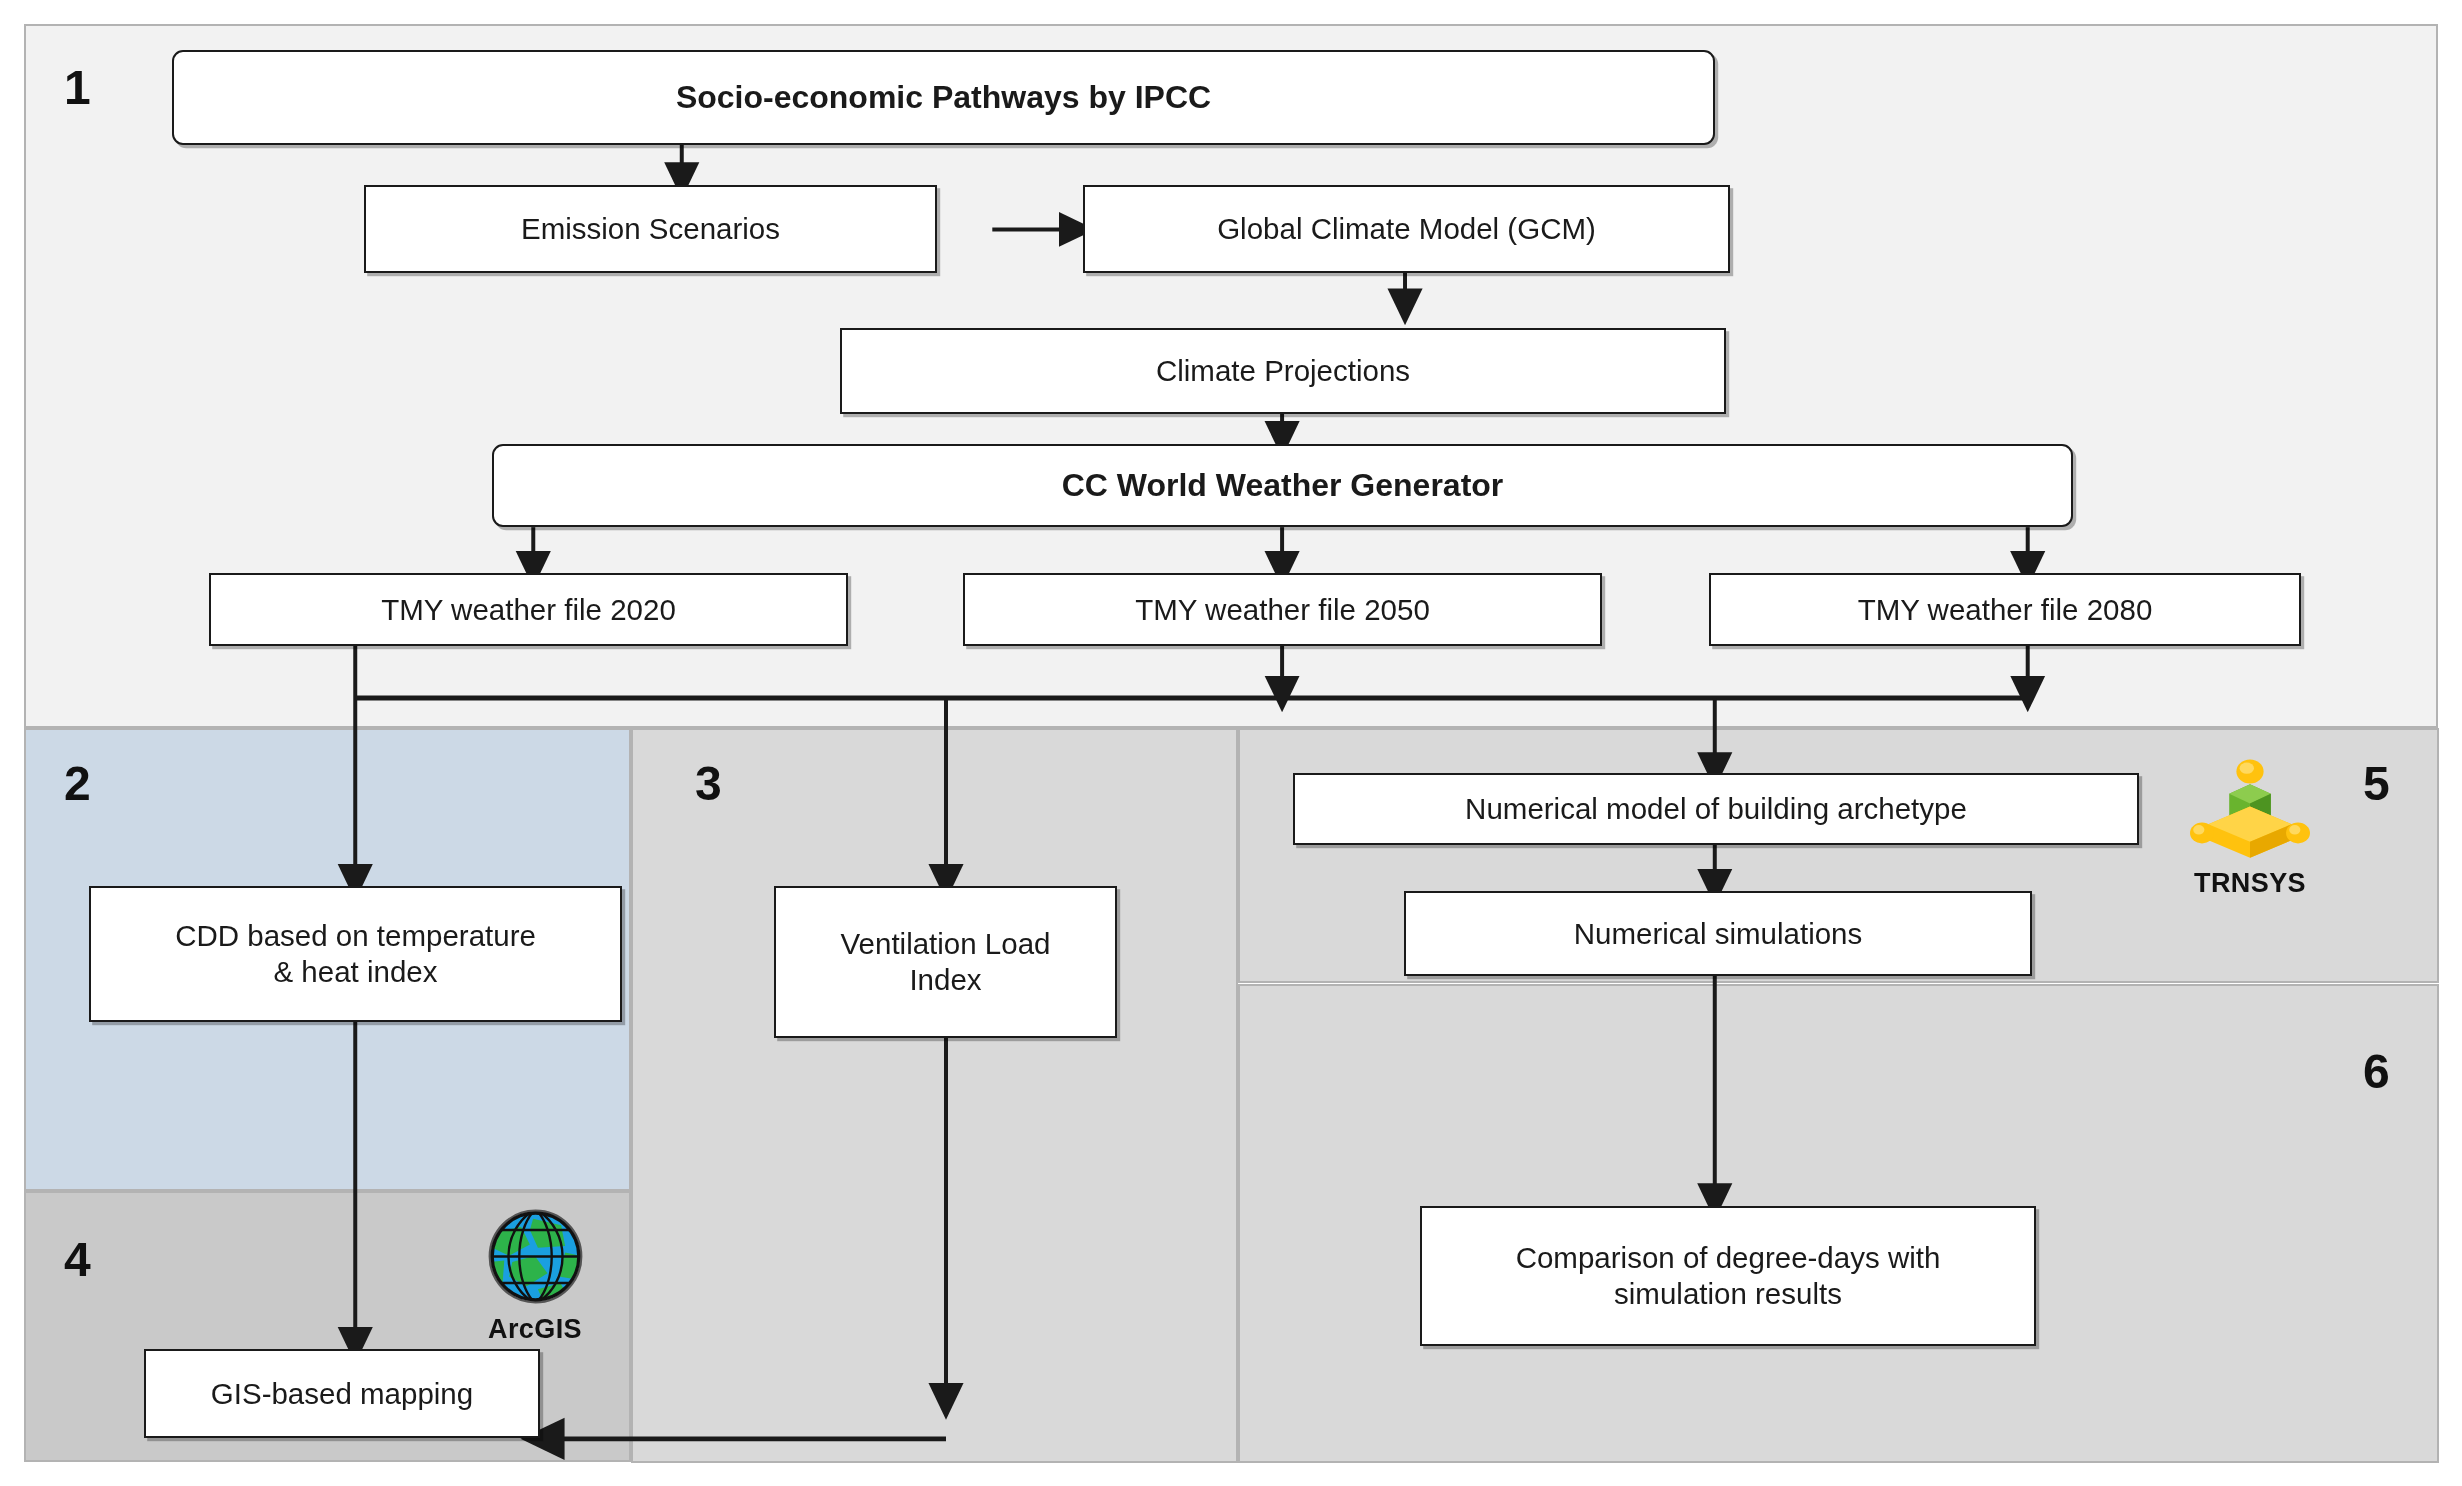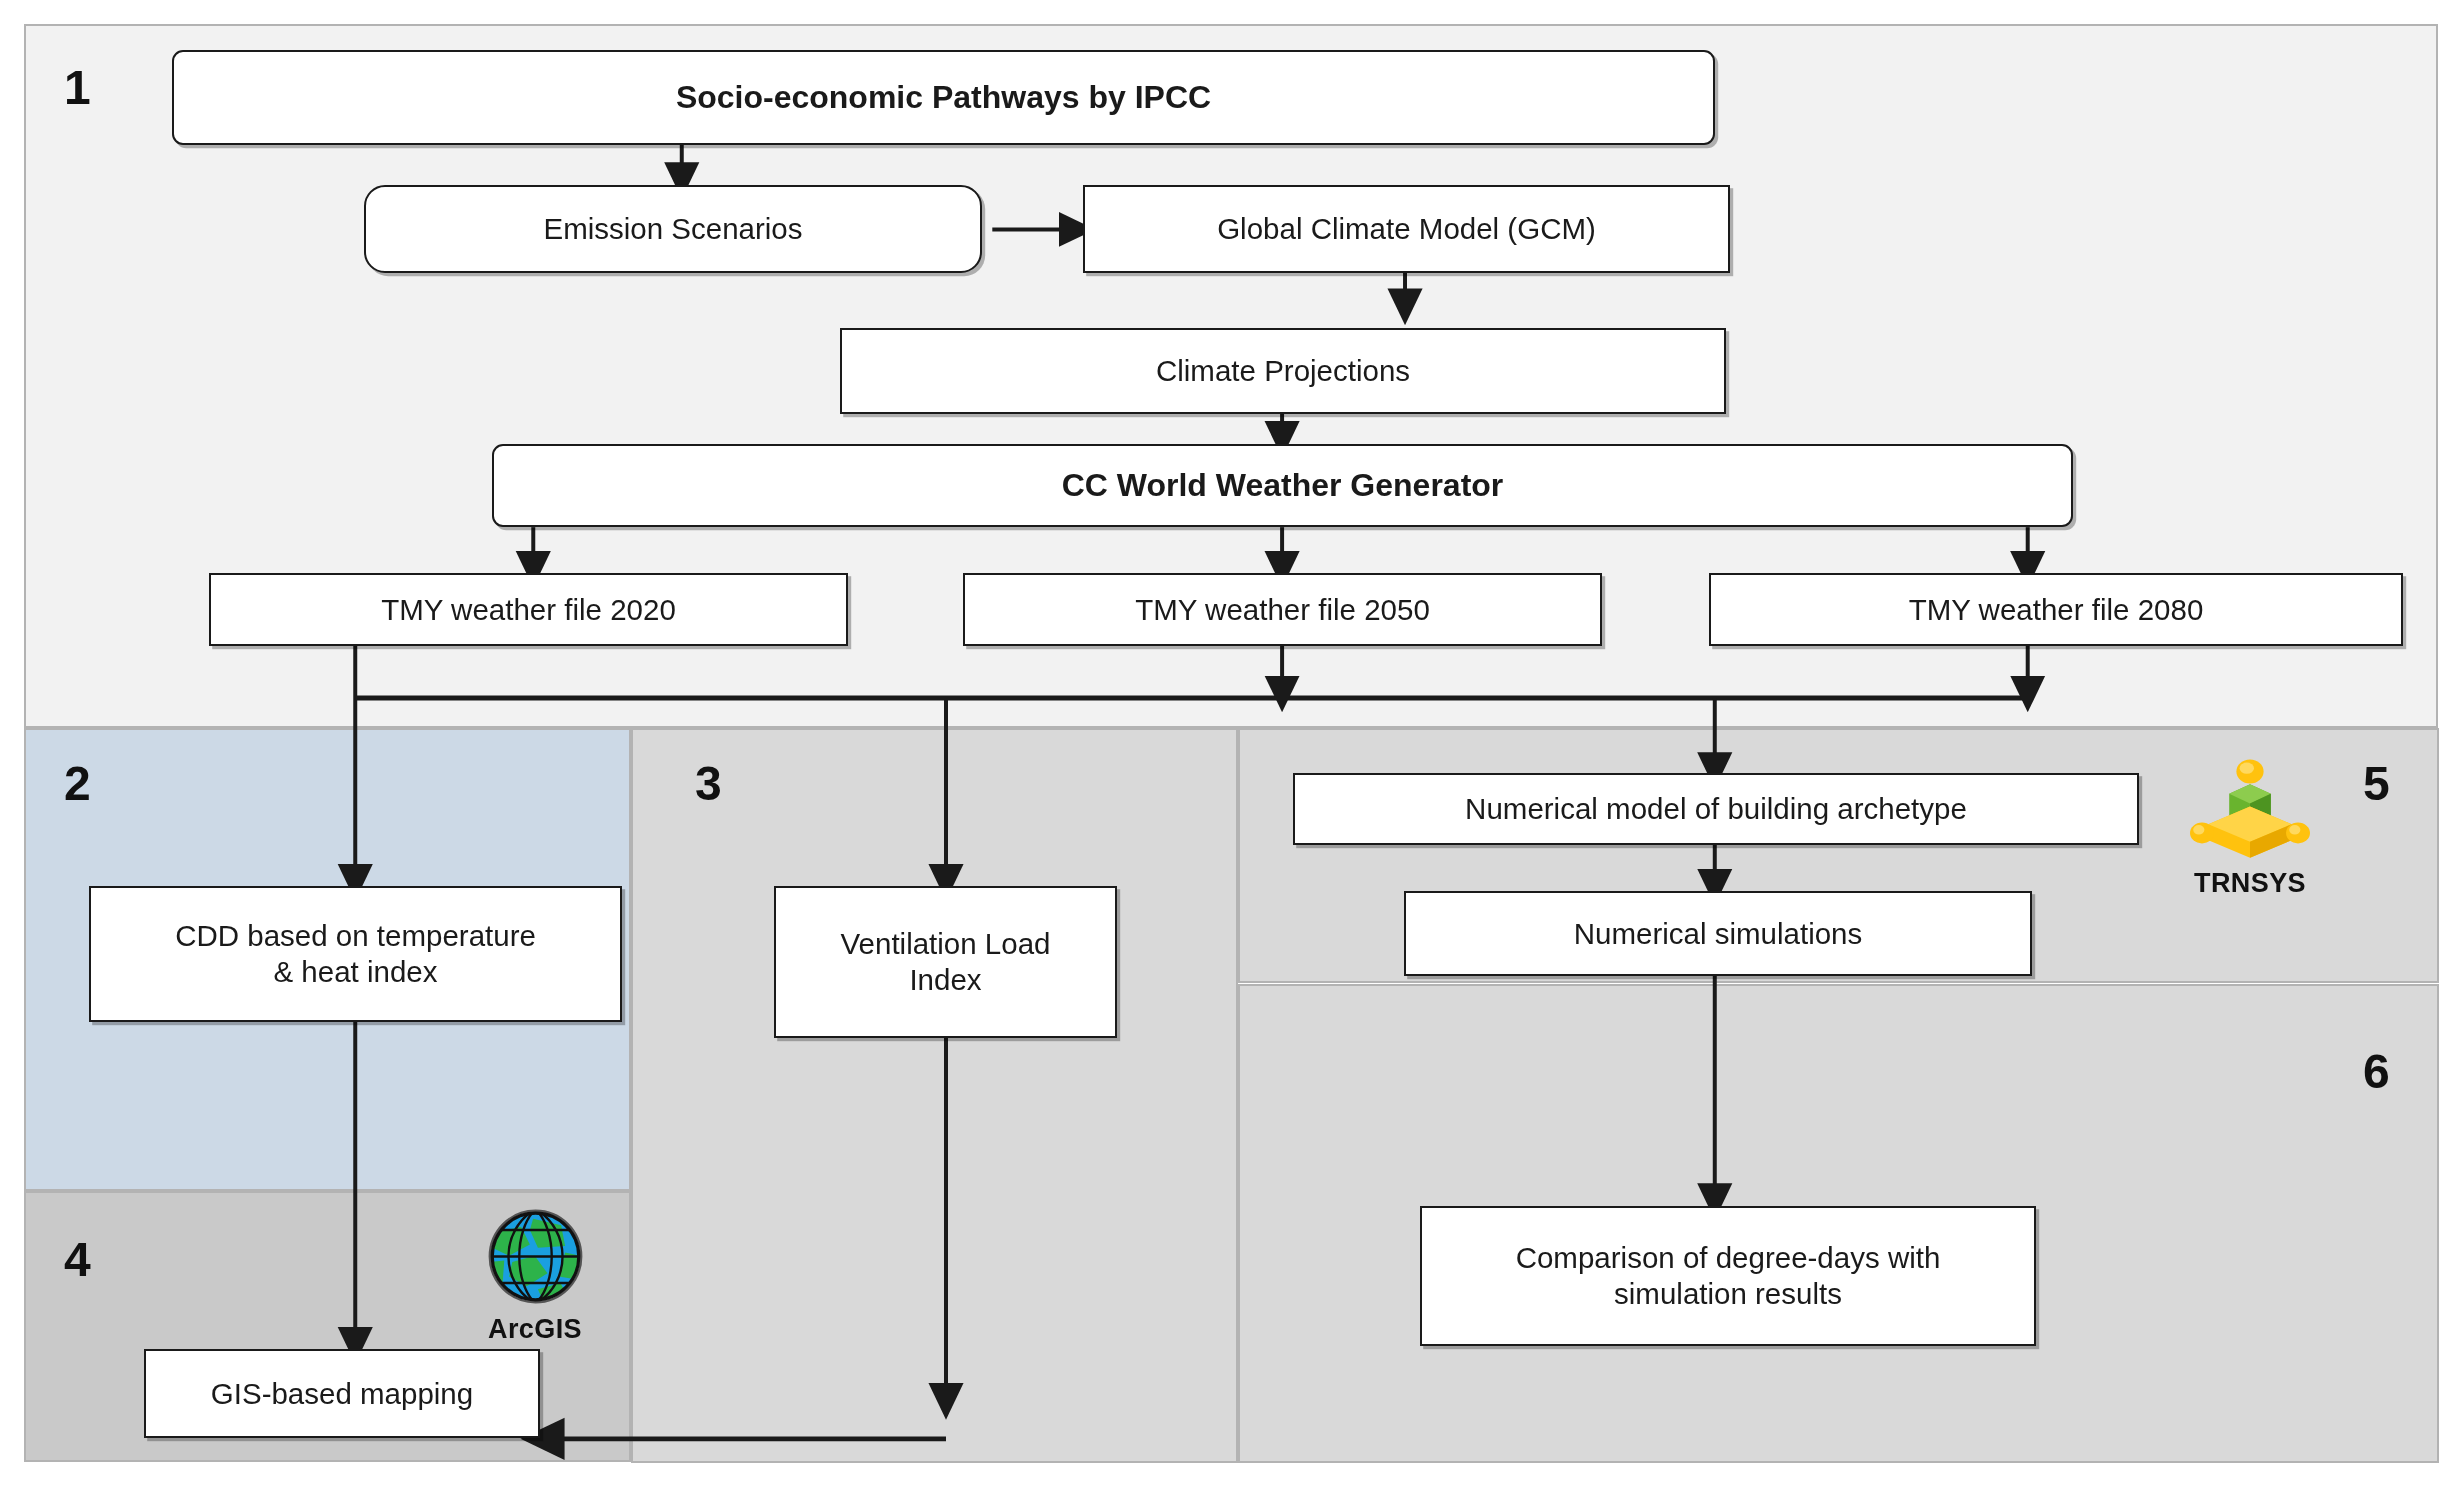--- a/index.html
+++ b/index.html
@@ -149,33 +149,33 @@
     <line x1="2148" y1="1058" x2="2148" y2="1114" stroke="#1a1a1a" stroke-width="5" marker-end="url(#ah)"></line>
 
     <path d="M2148,1222 L2148,1508" stroke="#1a1a1a" stroke-width="5" fill="none" marker-end="url(#ah)"></path>
 
     <path d="M1185,1300 L1185,1758" stroke="#1a1a1a" stroke-width="5" fill="none" marker-end="url(#ah)"></path>
     <path d="M1185,1802 L676,1802" stroke="#1a1a1a" stroke-width="6" fill="none" marker-end="url(#ahL)"></path>
   </svg>
 
   <div class="node bold" style="left:172px; top:50px; width:1543px; height:95px;">Socio-economic Pathways by IPCC</div>
 
-  <div class="node" style="left:364px; top:185px; width:618px; height:88px;border-radius:21px;">Emission Scenarios</div>
+  <div class="node" style="left:364px; top:185px; width:573px; height:88px;">Emission Scenarios</div>
 
   <div class="node" style="left:1083px; top:185px; width:647px; height:88px;">Global Climate Model (GCM)</div>
 
   <div class="node" style="left:840px; top:308px; width:886px; height:86px;margin-top:20px;">Climate Projections</div>
 
   <div class="node bold" style="left:492px; top:444px; width:1581px; height:83px;">CC World Weather Generator</div>
 
   <div class="node" style="left:209px; top:573px; width:639px; height:73px;">TMY weather file 2020</div>
 
   <div class="node" style="left:963px; top:573px; width:639px; height:73px;">TMY weather file 2050</div>
 
-  <div class="node" style="left:1709px; top:573px; width:694px; height:73px;">TMY weather file 2080</div>
+  <div class="node" style="left:1709px; top:573px; width:592px; height:73px;">TMY weather file 2080</div>
 
   <div class="node" style="left:89px; top:886px; width:533px; height:136px; flex-direction:column;">
     <span>CDD based on temperature</span>
     <span>&amp; heat index</span>
   </div>
 
   <div class="node" style="left:774px; top:886px; width:343px; height:152px; flex-direction:column;">
     <span>Ventilation Load</span>
     <span>Index</span>
   </div>

